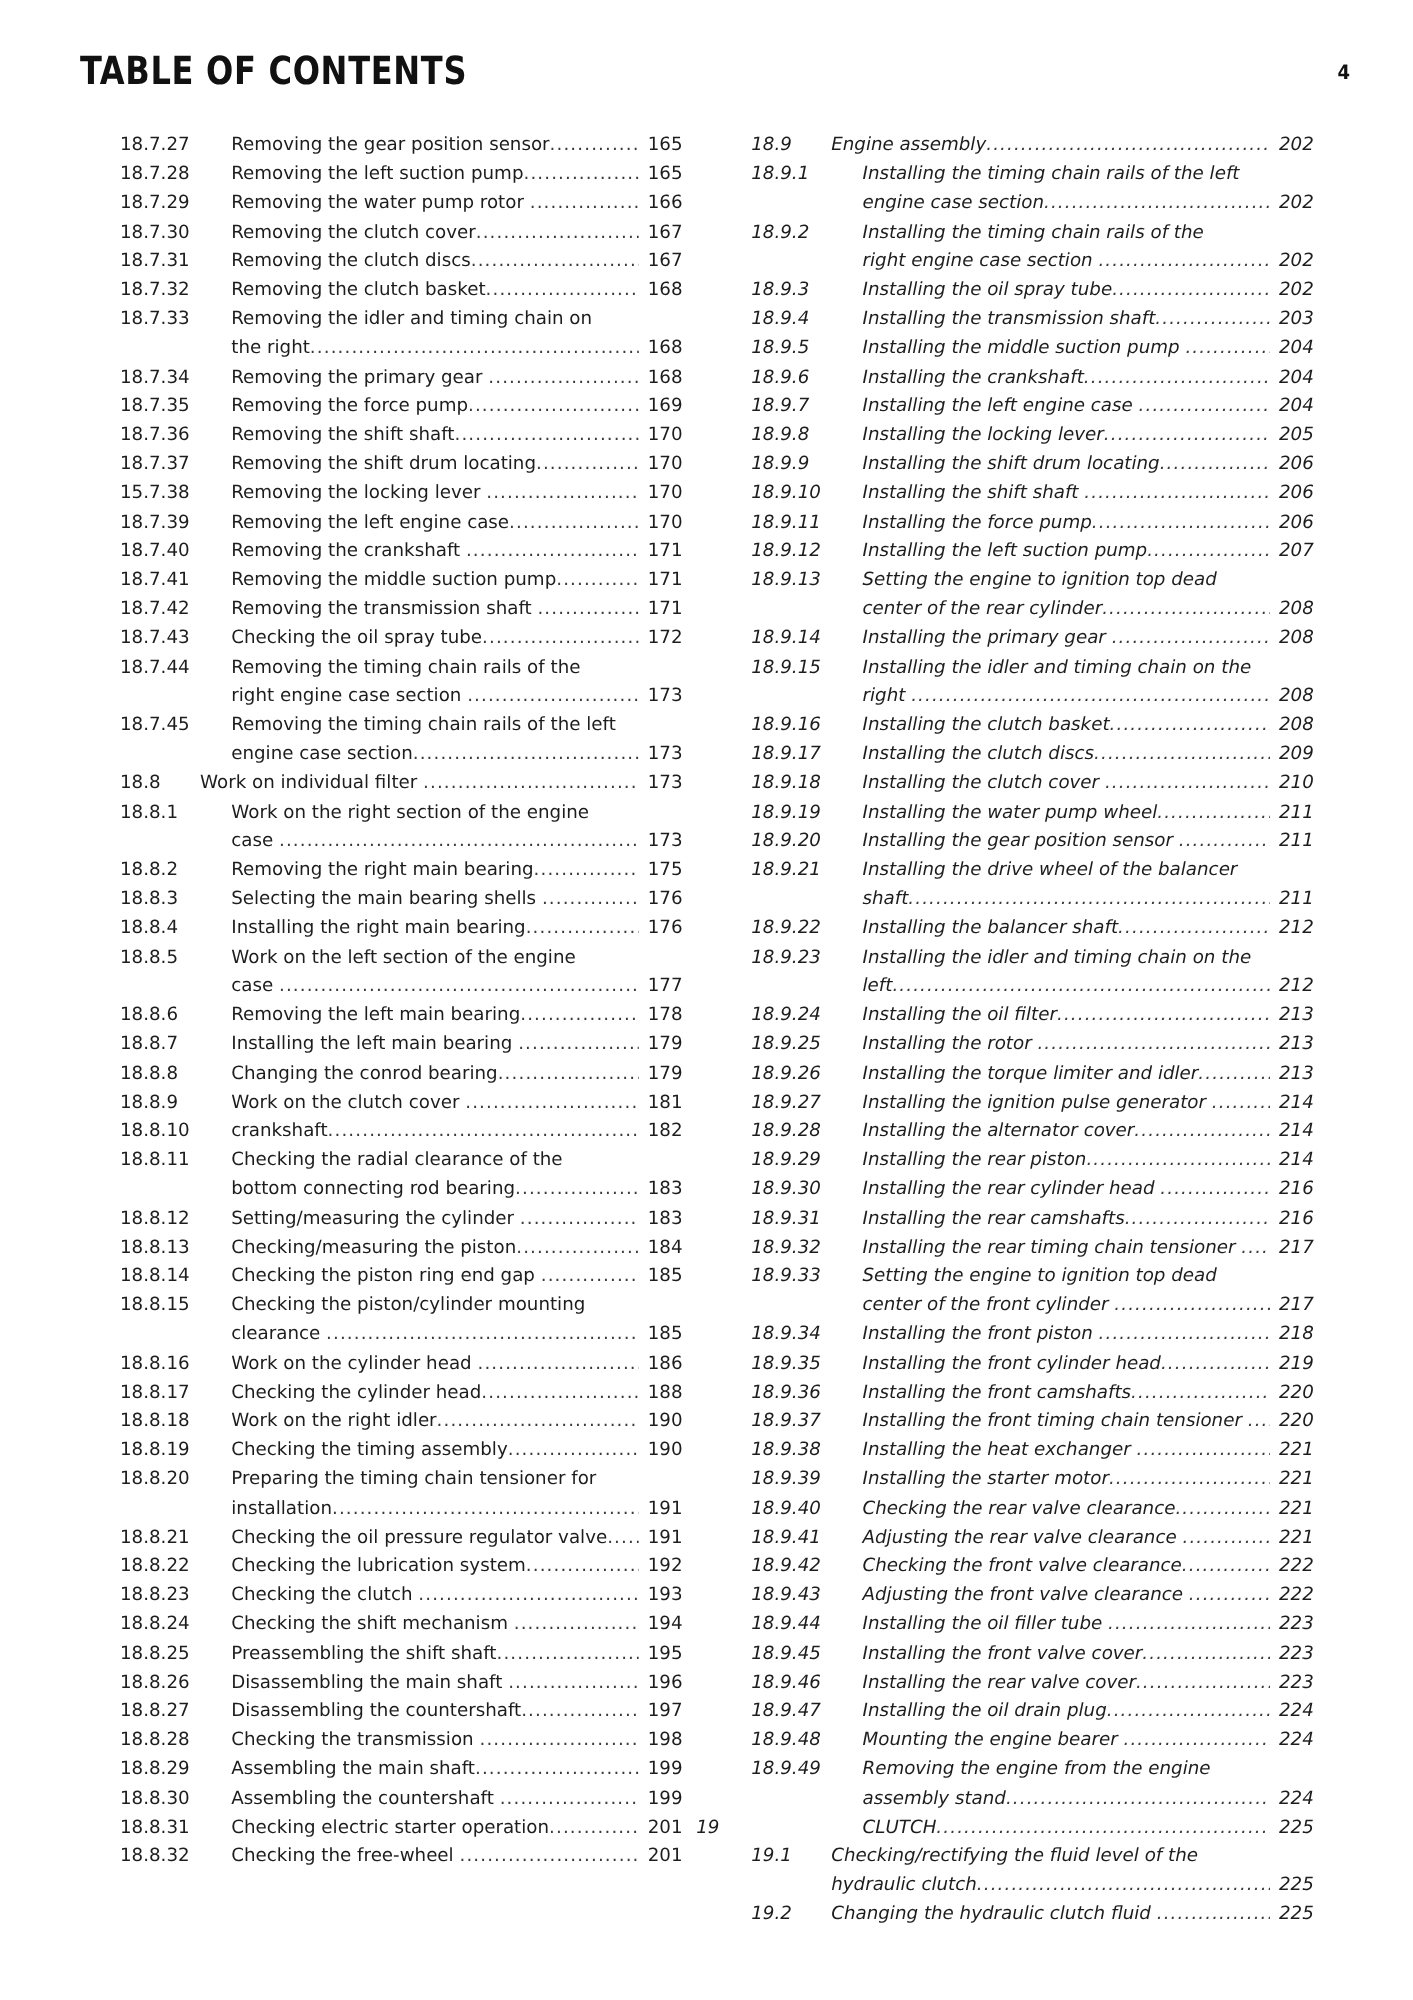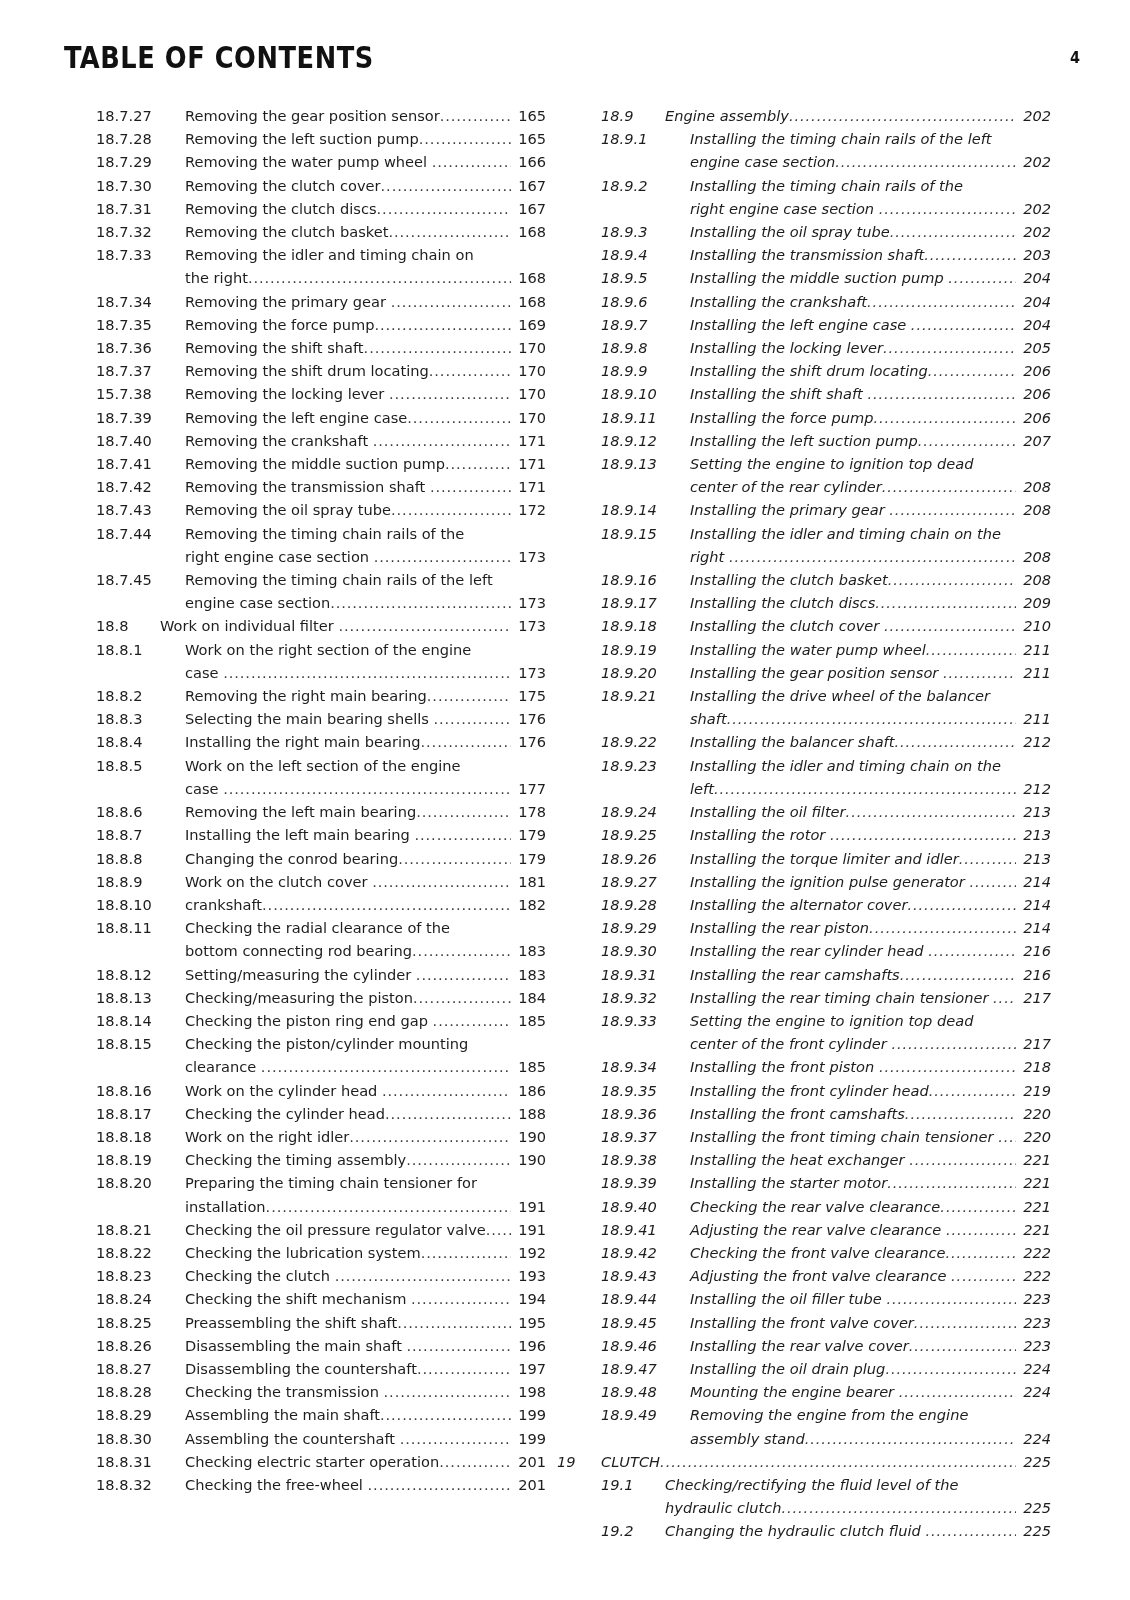--- a/index.html
+++ b/index.html
@@ -88,21 +88,21 @@
     white-space: nowrap;
     font-size: 14.6px;
     line-height: 23.2px;
   }
   .body-wrap {
     display: block;
   }
   
   .lvl3 .body-wrap { margin-left: 89px; }
   .lvl2 .body-wrap { margin-left: 64px; }
-  .lvl1 .body-wrap { }
+  .lvl1 .body-wrap { margin-left: 89px; }
   .lvl1 .num { left: -44px; }
   .lvl1 .title { text-transform: uppercase; }
 
   .line {
     display: block;
     position: relative;
   }
   
   .line-last {
     display: flex;
@@ -166,21 +166,21 @@
               <span class="title-seg title">Removing the left suction pump</span>
               <span class="leader"></span>
               <span class="pageno">165</span>
             </span>
           </span>
         </div>
         <div class="entry lvl3">
           <span class="num">18.7.29</span>
           <span class="body-wrap">
             <span class="line line-last">
-              <span class="title-seg title">Removing the water pump wheel </span>
+              <span class="title-seg title">Removing the water pump rotor </span>
               <span class="leader"></span>
               <span class="pageno">166</span>
             </span>
           </span>
         </div>
         <div class="entry lvl3">
           <span class="num">18.7.30</span>
           <span class="body-wrap">
             <span class="line line-last">
               <span class="title-seg title">Removing the clutch cover</span>
@@ -307,21 +307,21 @@
               <span class="title-seg title">Removing the transmission shaft </span>
               <span class="leader"></span>
               <span class="pageno">171</span>
             </span>
           </span>
         </div>
         <div class="entry lvl3">
           <span class="num">18.7.43</span>
           <span class="body-wrap">
             <span class="line line-last">
-              <span class="title-seg title">Removing the oil spray tube</span>
+              <span class="title-seg title">Checking the oil spray tube</span>
               <span class="leader"></span>
               <span class="pageno">172</span>
             </span>
           </span>
         </div>
         <div class="entry lvl3">
           <span class="num">18.7.44</span>
           <span class="body-wrap">
             <span class="line line-cont"><span class="title">Removing the timing chain rails of the</span></span>
             <span class="line line-last">

